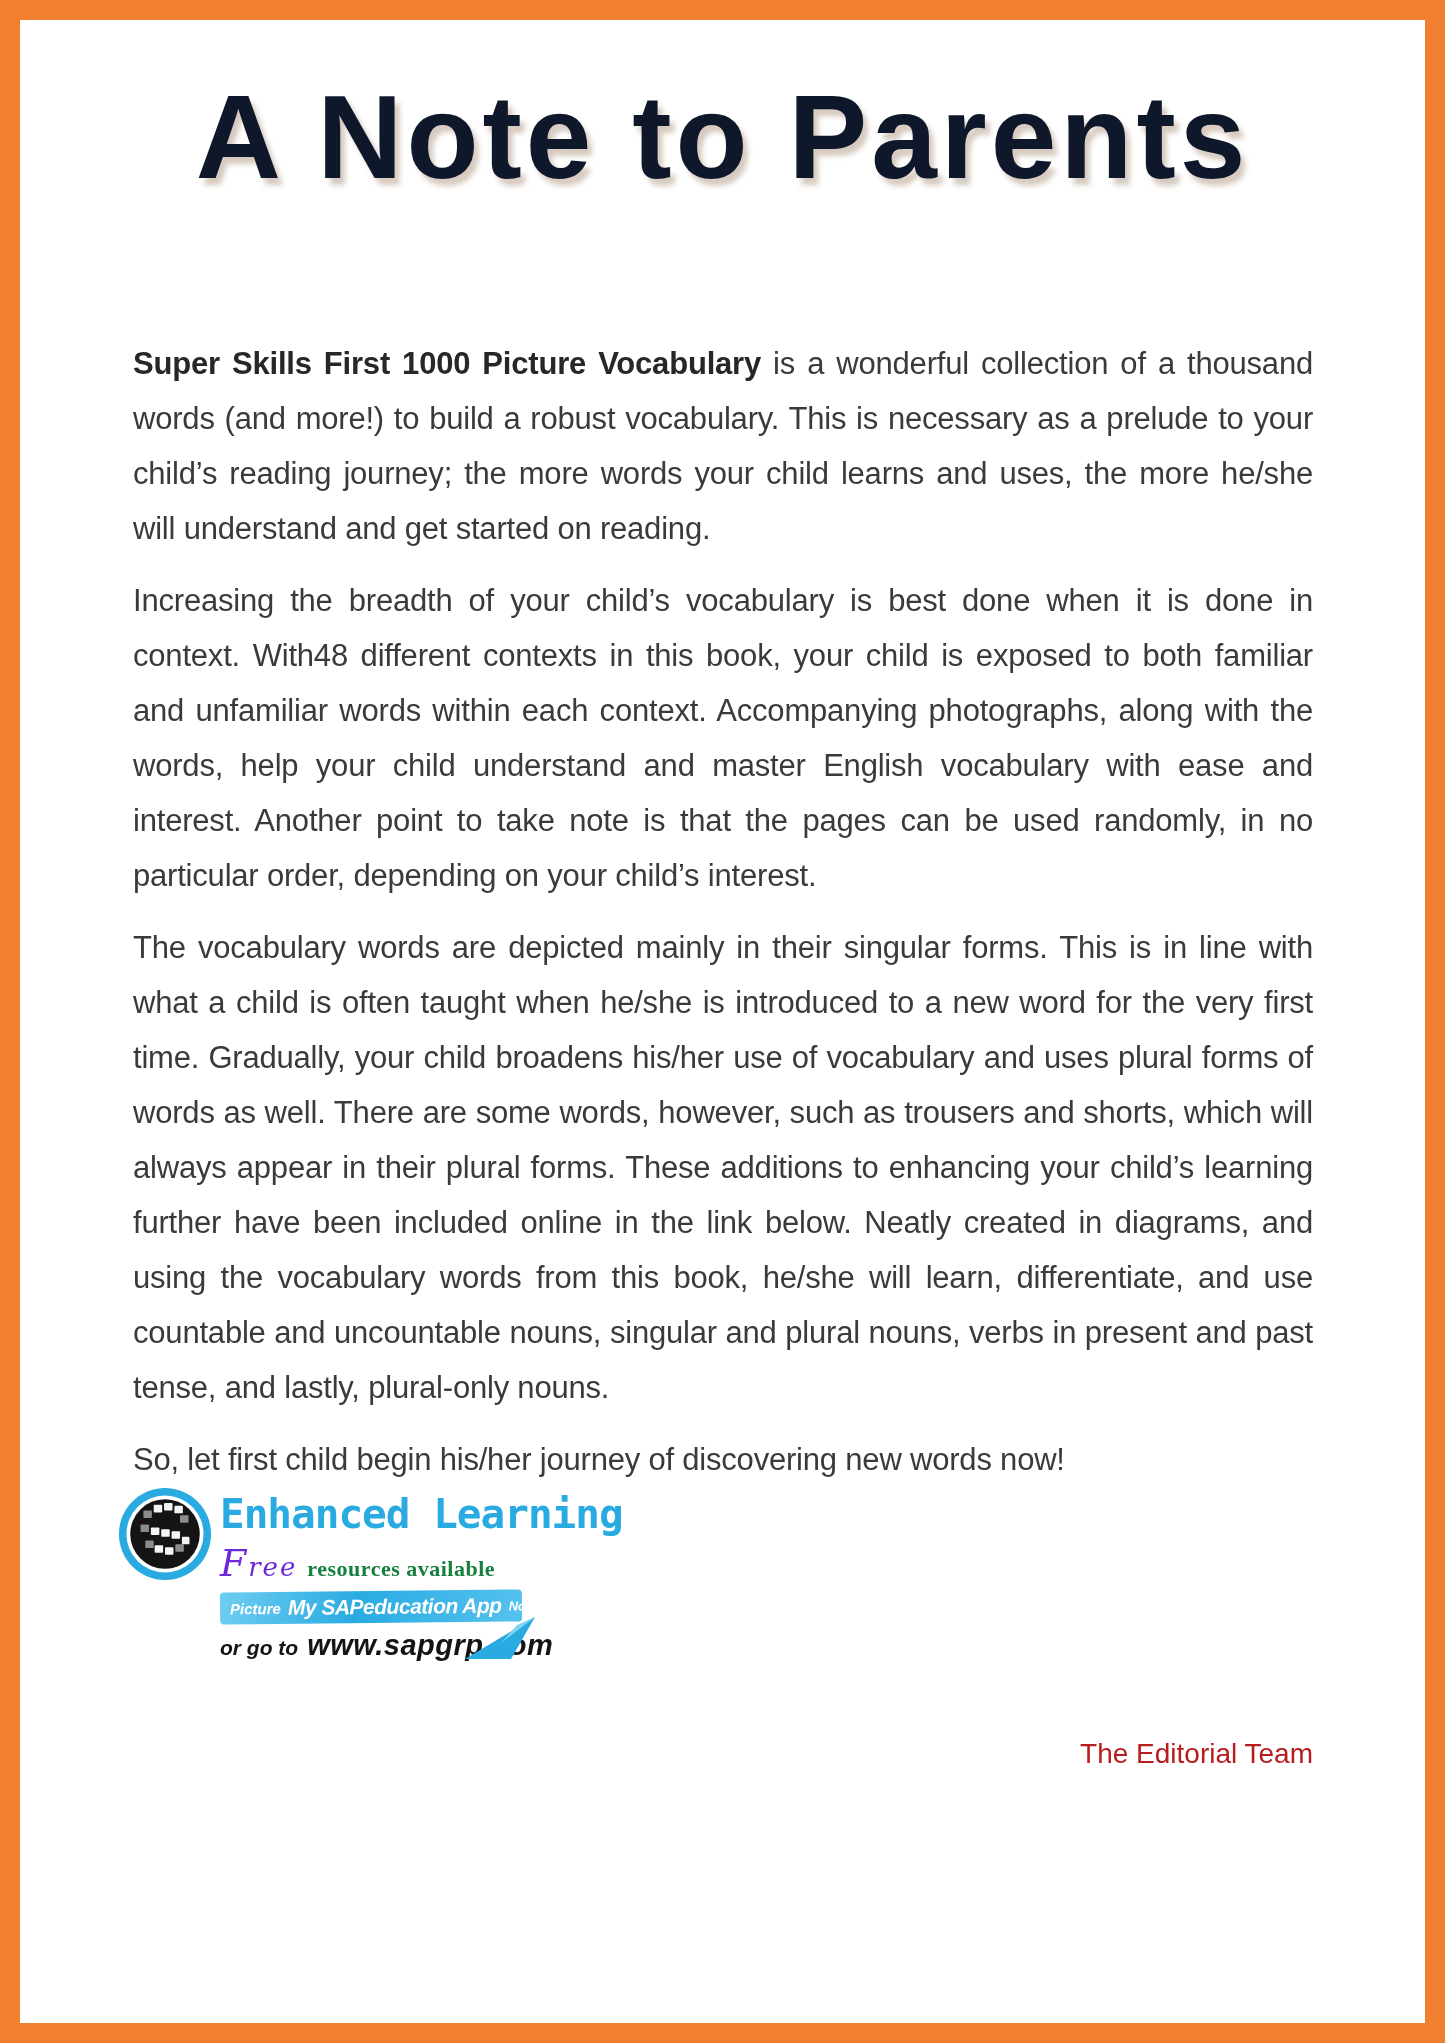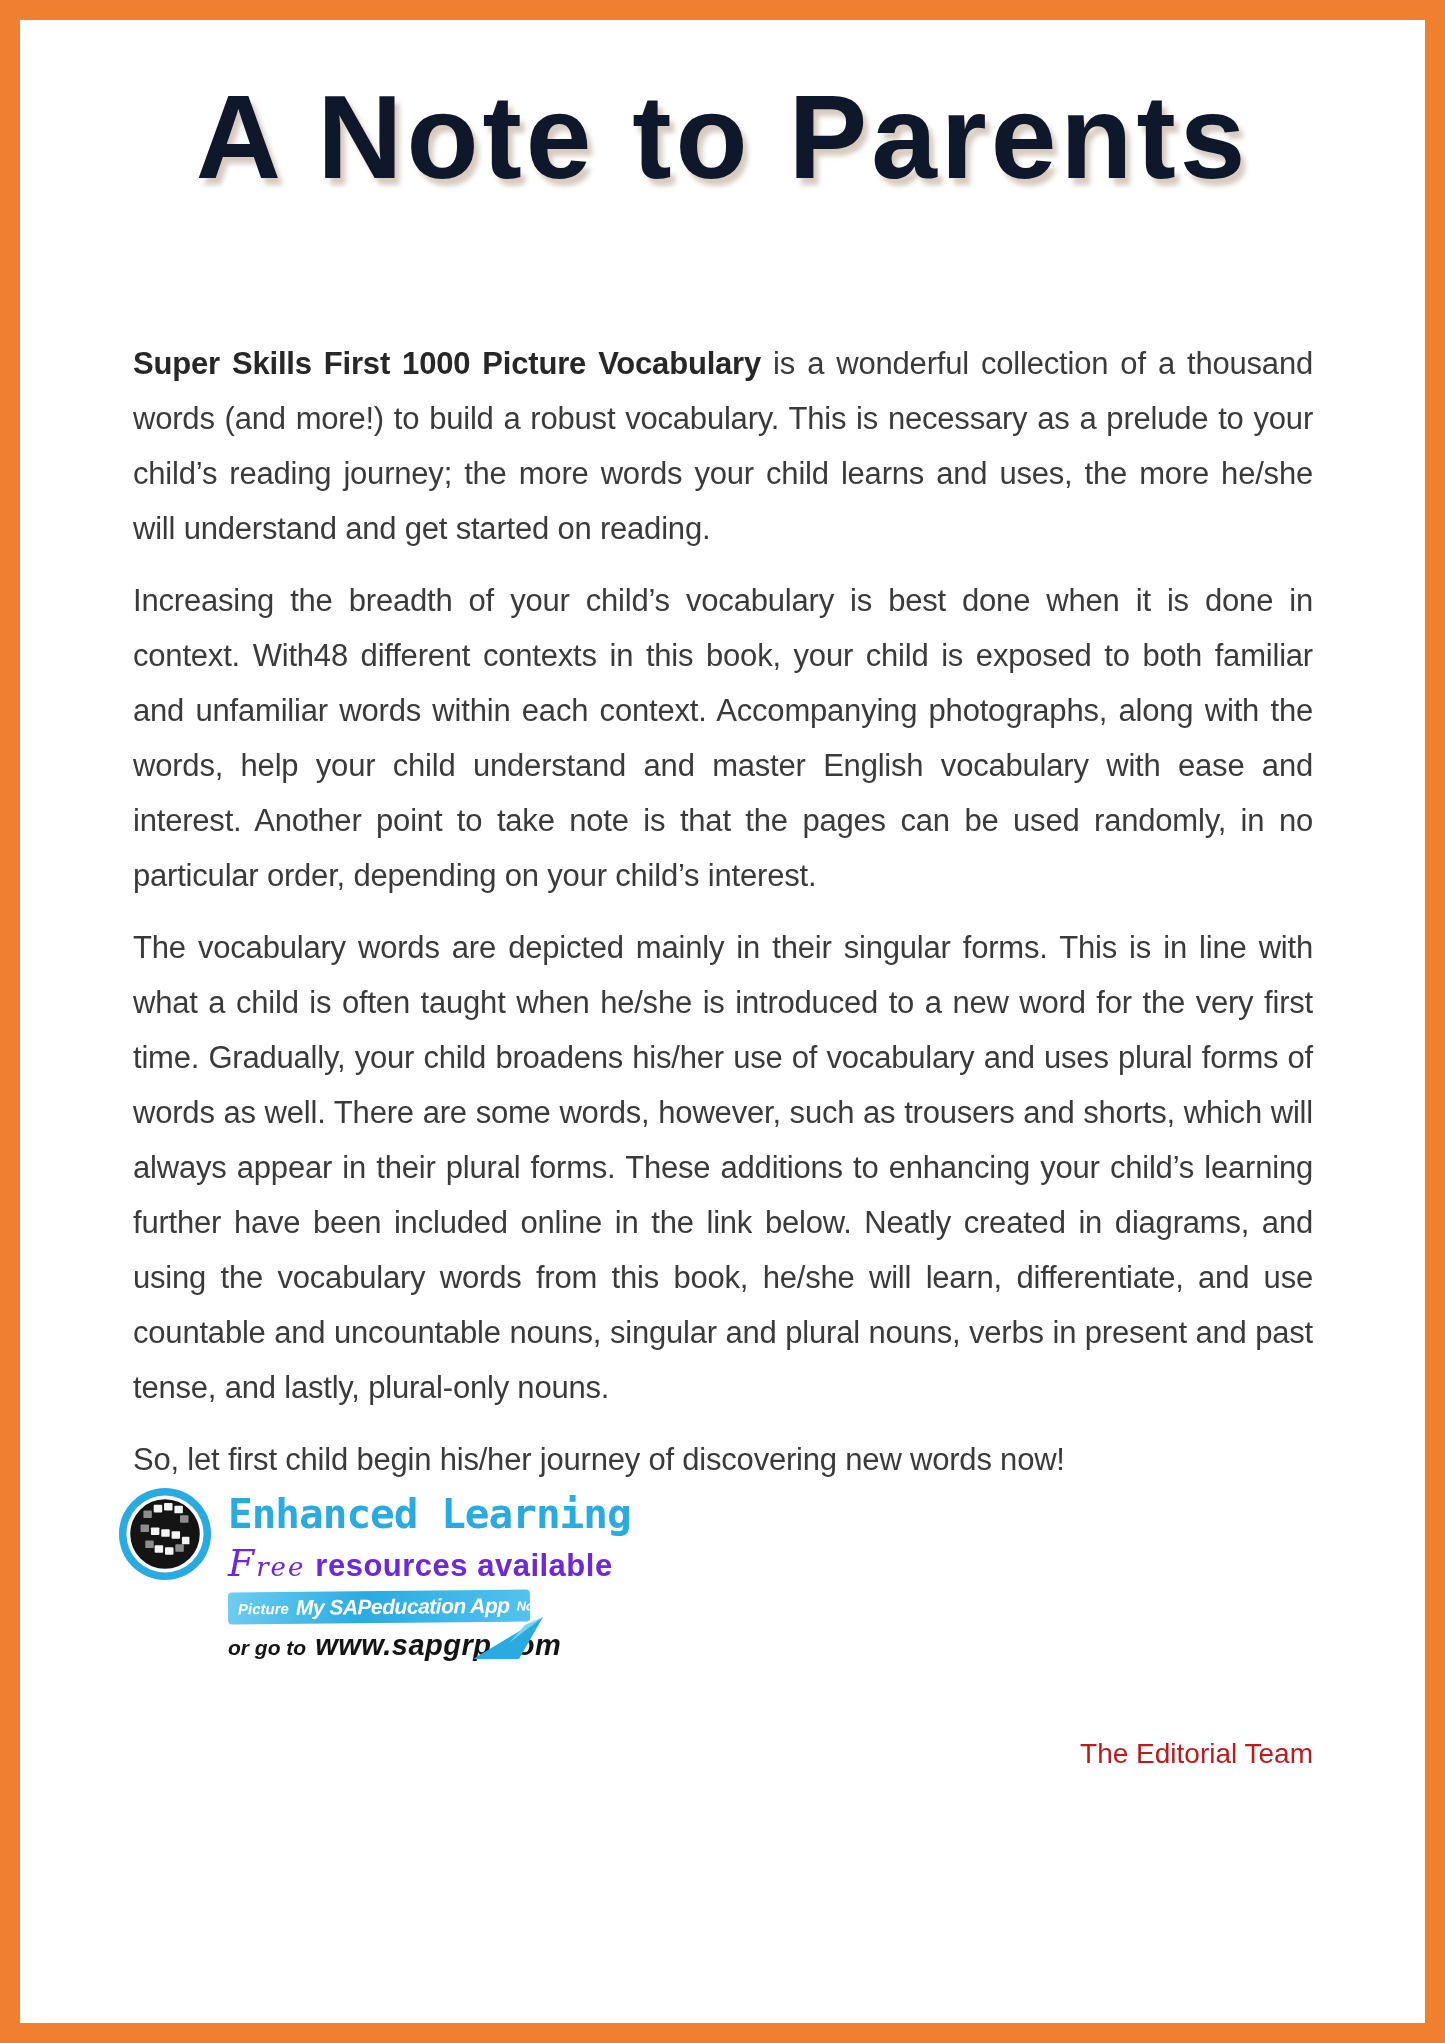--- a/index.html
+++ b/index.html
@@ -29,38 +29,38 @@
   .content p{
     margin:0 0 17px 0;
     font-size:31px;line-height:55px;
     letter-spacing:-0.2px;
   }
   .content p.justify{text-align:justify;}
   .content .lead{color:#272727;font-weight:bold;}
   
   .logo-block{
     position:absolute;left:98px;top:1455px;
-    display:flex;align-items:flex-start;gap:16px;
+    display:flex;align-items:flex-start;gap:8px;
   }
   .qr-badge{width:94px;height:94px;margin-top:12px;}
   .logo-col{display:flex;flex-direction:column;}
   .el-heading{
     font-family:"DejaVu Sans Mono", monospace;
     font-weight:bold;font-size:41px;line-height:46px;
     letter-spacing:-1px;
     color:#29ABE2;
     margin-top:16px;
   }
   .free-line{margin-top:4px;display:flex;align-items:baseline;gap:10px;}
   .free-word{
     font-family:"DejaVu Serif", serif;
     font-style:italic;font-size:26px;color:#6d28d9;letter-spacing:2px;
   }
   .free-word::first-letter{font-size:1.45em;}
-  .free-rest{font-size:31px;font-weight:bold;color:#6d28d9;letter-spacing:0.5px;}
+  .free-rest{font-size:22px;font-weight:bold;color:#15803d;letter-spacing:0.5px;font-family:Liberation Serif, serif;}
   .banner{
     margin-top:6px;
     width:302px;height:32px;
     display:flex;align-items:center;gap:7px;
     padding:0 10px;box-sizing:border-box;
     border-radius:4px;
     background:linear-gradient(100deg,#6FCDF1 0%,#29ABE2 45%,#55C2EE 100%);
     transform:rotate(-0.6deg);
     color:#ffffff;font-style:italic;white-space:nowrap;
   }

